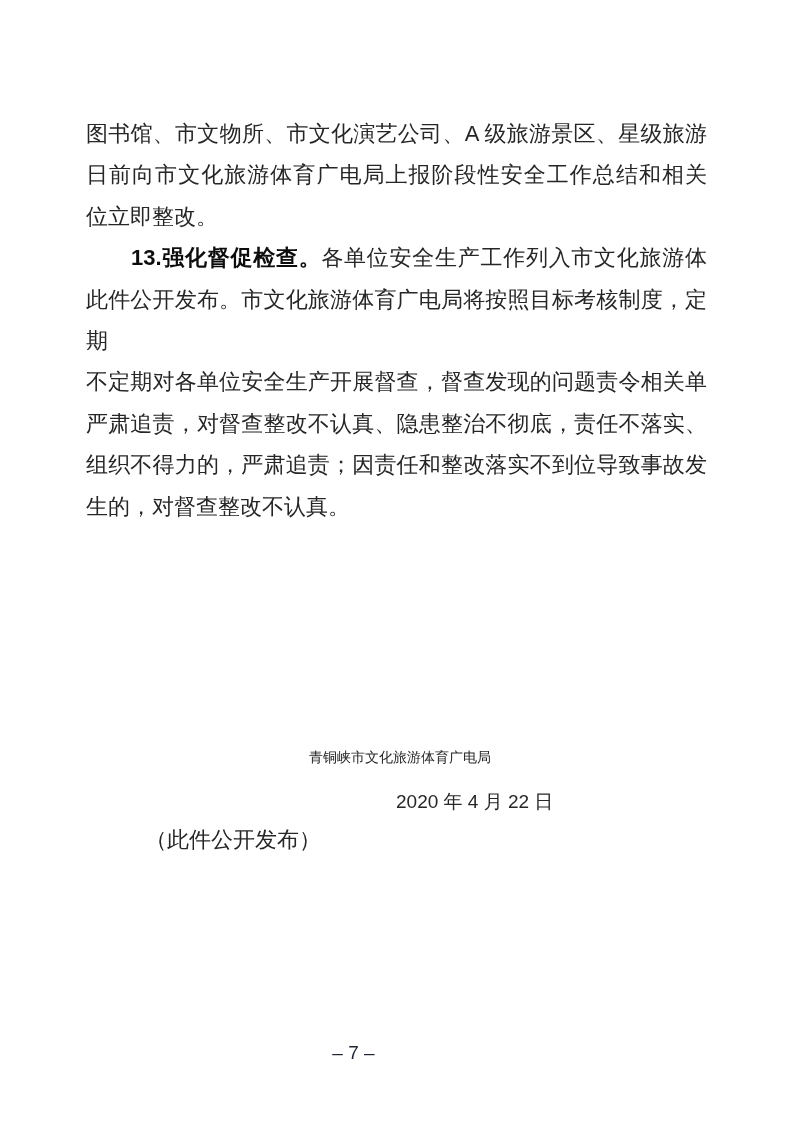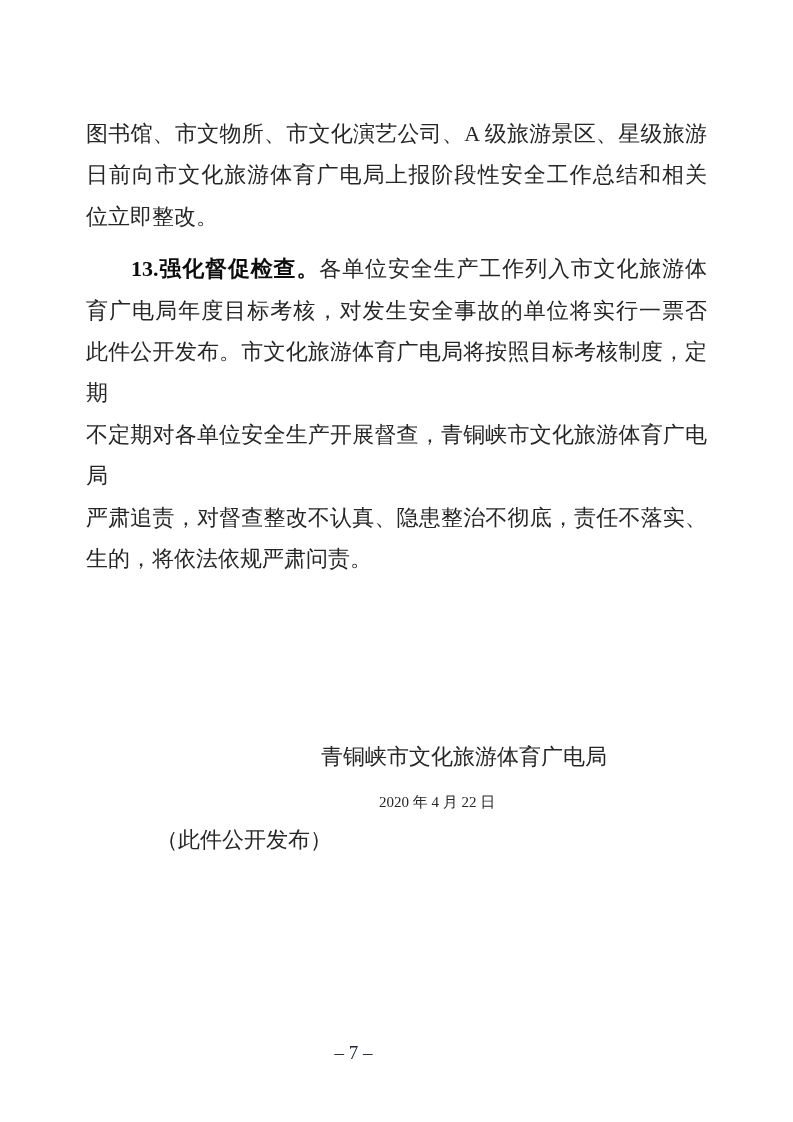--- a/index.html
+++ b/index.html
@@ -6,65 +6,64 @@
     margin: 0;
     padding: 0;
     background: #ffffff;
   }
   .page {
     position: relative;
     width: 707px;
     height: 1122px;
     background: #ffffff;
     overflow: hidden;
-    font-family: Liberation Serif, serif;
+    font-family: Liberation Sans, sans-serif;
     color: #262626;
   }
   .doc-body {
     position: absolute;
     left: 86px;
     top: 113px;
     width: 621px;
     font-size: 22px;
     line-height: 41.4px;
   }
   .line {
     white-space: normal;
   }
   .line.j {
     text-align: justify;
     text-align-last: justify;
   }
   .line.indent {
     padding-left: 45px;
-    margin-top: 11px;
   }
   .bold-lead {
     font-weight: 700;
     color: #0d0d0d;
   }
   .sig-org {
     position: absolute;
-    left: 321px;
+    left: 309px;
     top: 742px;
-    font-size: 22px;
+    font-size: 14px;
     line-height: 30px;
     white-space: nowrap;
   }
   .sig-date {
     position: absolute;
-    left: 379px;
+    left: 396px;
     top: 788px;
-    font-size: 15px;
+    font-size: 19px;
     line-height: 28px;
     white-space: nowrap;
   }
   .sig-note {
     position: absolute;
-    left: 156px;
+    left: 145px;
     top: 826px;
     font-size: 22px;
     line-height: 28px;
     white-space: nowrap;
     text-align: right;
   }
   .footer-page {
     position: absolute;
     left: 0;
     top: 1041px;
@@ -79,25 +78,25 @@
 <body>
 
 <div class="page">
 
   <div class="doc-body">
     <div class="line j">图书馆、市文物所、市文化演艺公司、A 级旅游景区、星级旅游</div>
     <div class="line j">日前向市文化旅游体育广电局上报阶段性安全工作总结和相关</div>
     <div class="line">位立即整改。</div>
 
     <div class="line j indent"><span class="bold-lead">13.强化督促检查。</span><span>各单位安全生产工作列入市文化旅游体</span></div>
-    <div class="line j">育广电局年度目标考核，对发生安全事故的单位将实行一票否</div>
     <div class="line j">此件公开发布。市文化旅游体育广电局将按照目标考核制度，定期</div>
-    <div class="line j">不定期对各单位安全生产开展督查，青铜峡市文化旅游体育广电局</div>
+    <div class="line j">不定期对各单位安全生产开展督查，督查发现的问题责令相关单</div>
     <div class="line j">严肃追责，对督查整改不认真、隐患整治不彻底，责任不落实、</div>
-    <div class="line">生的，将依法依规严肃问责。</div>
+    <div class="line j">组织不得力的，严肃追责；因责任和整改落实不到位导致事故发</div>
+    <div class="line">生的，对督查整改不认真。</div>
   </div>
 
   <div class="sig-org">青铜峡市文化旅游体育广电局</div>
   <div class="sig-date">2020 年 4 月 22 日</div>
   <div class="sig-note">（此件公开发布）</div>
 
   <div class="footer-page">– 7 –</div>
 
 </div>
 

